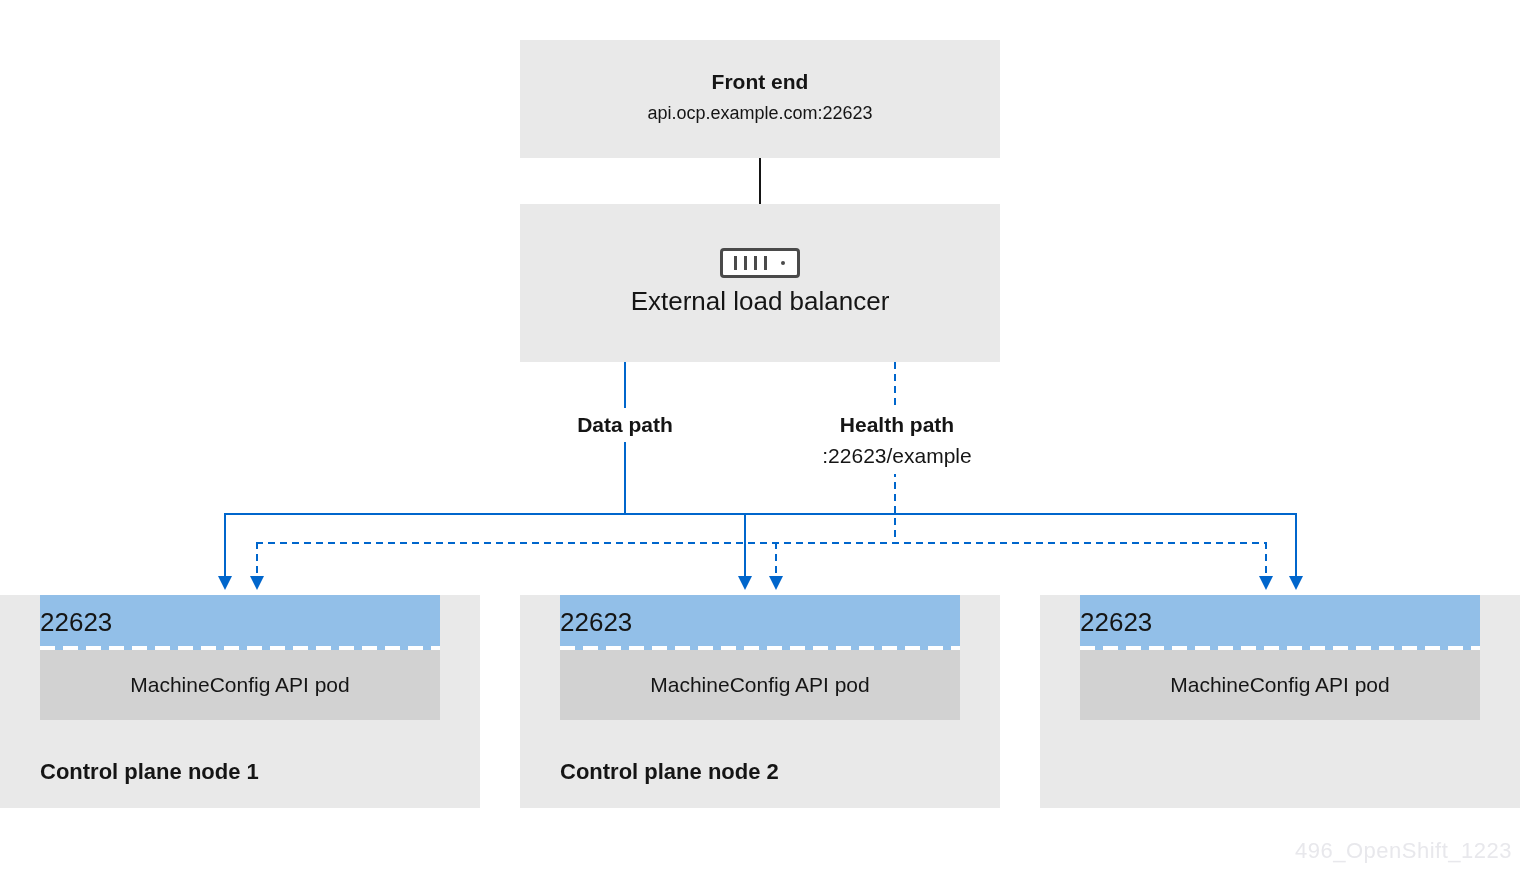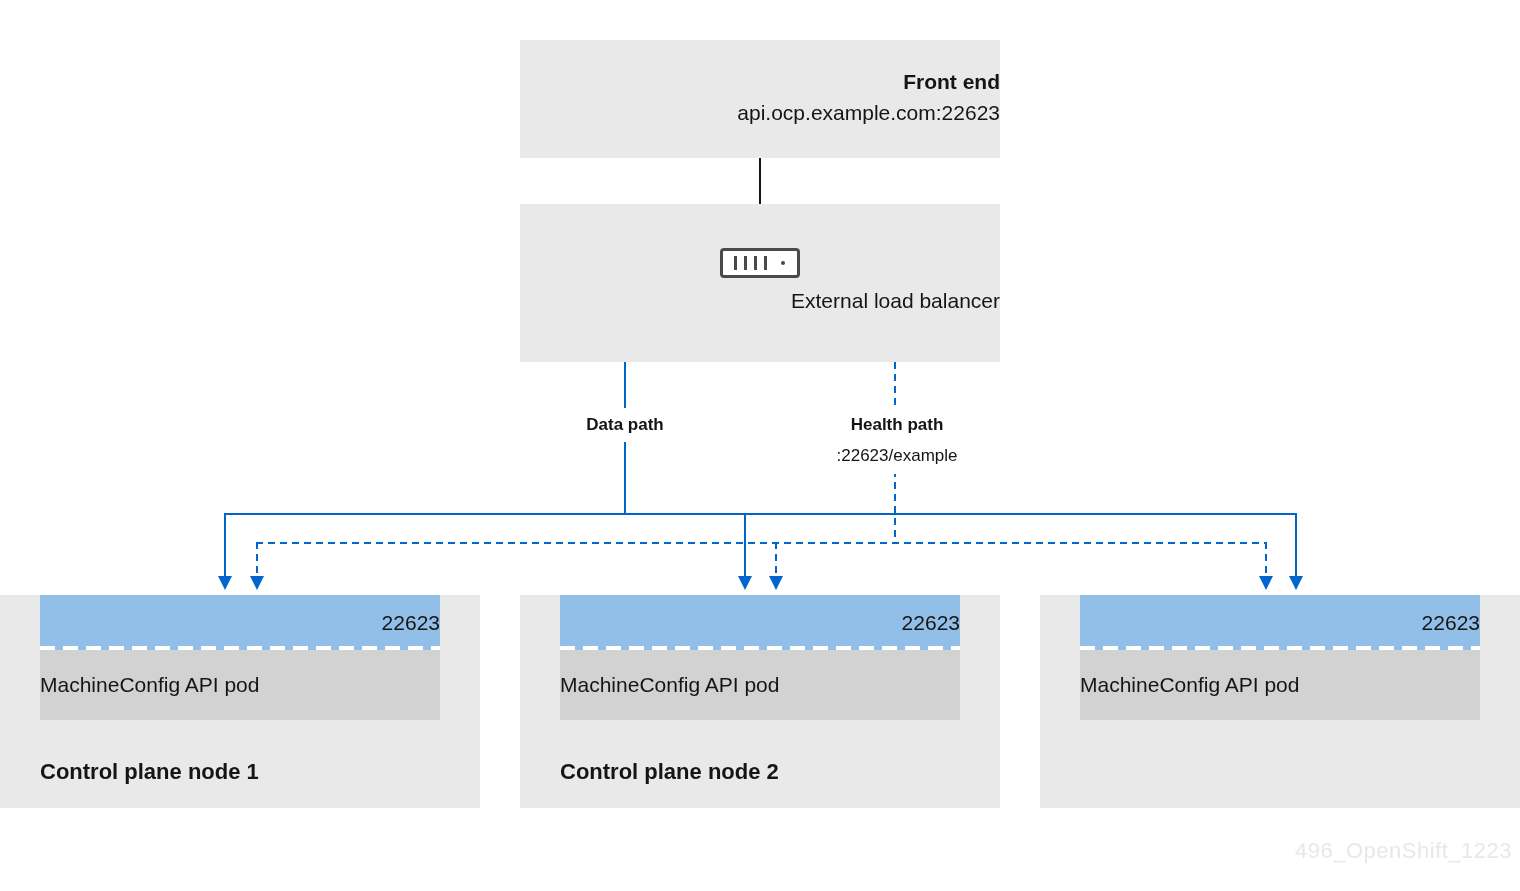--- a/index.html
+++ b/index.html
@@ -1,26 +1,26 @@
 <!DOCTYPE html>
 <html><head>
 <meta charset="utf-8">
 <style>
   * { margin: 0; padding: 0; box-sizing: border-box; }
   html, body { width: 1520px; height: 891px; background: #ffffff; overflow: hidden; }
   body { font-family: "Liberation Sans", "DejaVu Sans", sans-serif; color: #151515; }
   .canvas { position: relative; width: 1520px; height: 891px; background: #ffffff; }
 
   
-  .gbox { position: absolute; background: #e9e9e9; text-align: right; }
+  .gbox { position: absolute; background: #e9e9e9; text-align: center; }
   .front-end { left: 520px; top: 40px; width: 480px; height: 118px; padding-top: 27px; }
   .load-balancer { left: 520px; top: 204px; width: 480px; height: 158px; padding-top: 44px; }
   .box-title { font-weight: bold; font-size: 21px; line-height: 30px; }
-  .box-sub { font-size: 21px; line-height: 32px; }
-  .lb-label { font-size: 21px; line-height: 30px; margin-top: 8px; }
+  .box-sub { font-size: 18px; line-height: 32px; }
+  .lb-label { font-size: 26px; line-height: 30px; margin-top: 8px; }
 
   
   .server-icon { position: relative; margin: 0 auto; width: 80px; height: 30px;
                  border: 3px solid #4a4a4a; border-radius: 4px; background: #ffffff; }
   .server-icon .bar { position: absolute; top: 5px; width: 3px; height: 14px; background: #4a4a4a; }
   .server-icon .bar.b1 { left: 11px; } .server-icon .bar.b2 { left: 21px; }
   .server-icon .bar.b3 { left: 31px; } .server-icon .bar.b4 { left: 41px; }
   .server-icon .dot { position: absolute; right: 12px; top: 10px; width: 4px; height: 4px;
                       border-radius: 50%; background: #4a4a4a; }
 
@@ -32,32 +32,32 @@
   .blue-v-dash { width: 2px;
     background: repeating-linear-gradient(180deg, #0066cc 0 7px, rgba(0,0,0,0) 7px 12px); }
   .blue-h-dash { height: 2px;
     background: repeating-linear-gradient(90deg, #0066cc 0 7px, rgba(0,0,0,0) 7px 12px); }
   .arrow-down { position: absolute; width: 0; height: 0;
     border-left: 7px solid transparent; border-right: 7px solid transparent;
     border-top: 14px solid #0066cc; }
 
   
   .edge-label { position: absolute; transform: translateX(-50%); background: #ffffff;
-    padding: 2px 6px; text-align: center; font-size: 17px; }
+    padding: 2px 6px; text-align: center; font-size: 21px; }
   .edge-label .bold { font-weight: bold; line-height: 30px; }
   .edge-label .normal { line-height: 32px; }
 
   
   .node { position: absolute; top: 595px; width: 480px; height: 213px; background: #e9e9e9; }
   .port-box { position: absolute; left: 40px; top: 0; width: 400px; height: 55px;
-    background: #92bfe8; text-align: right; line-height: 55px; font-size: 21px; }
+    background: #92bfe8; text-align: left; line-height: 55px; font-size: 26px; }
   .port-sep { position: absolute; left: 40px; top: 51px; width: 400px; height: 4px;
     background: repeating-linear-gradient(90deg, #ffffff 0 15px, rgba(0,0,0,0) 15px 23px); }
   .pod-box { position: absolute; left: 40px; top: 55px; width: 400px; height: 70px;
-    background: #d2d2d2; text-align: left; line-height: 70px; font-size: 21px; }
+    background: #d2d2d2; text-align: center; line-height: 70px; font-size: 21px; }
   .node-label { position: absolute; left: 40px; top: 153px; font-size: 22px; font-weight: bold; margin-top: 11px; }
 
   .watermark { position: absolute; right: 8px; top: 838px; font-size: 22px;
     color: #e8e8ec; letter-spacing: 0.5px; font-weight: 500; }
 </style>
 </head>
 <body>
 
 <div class="canvas">
 

